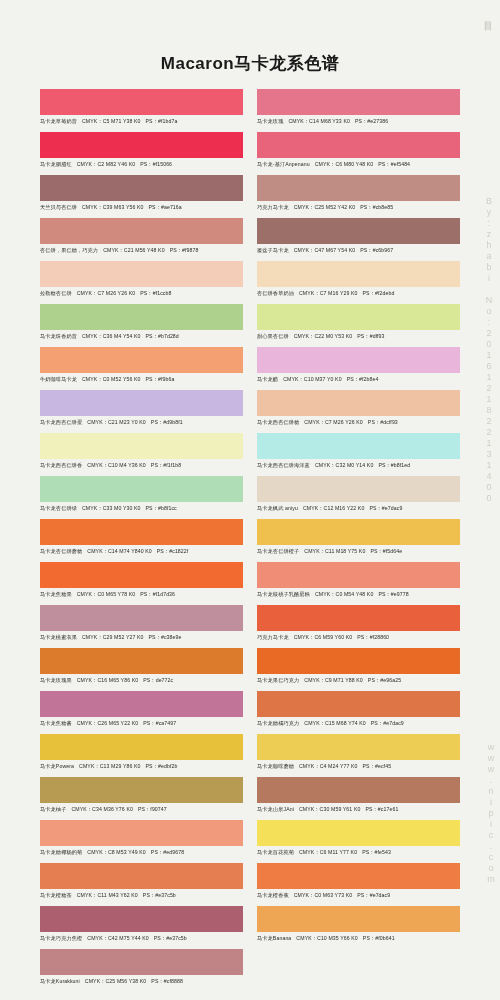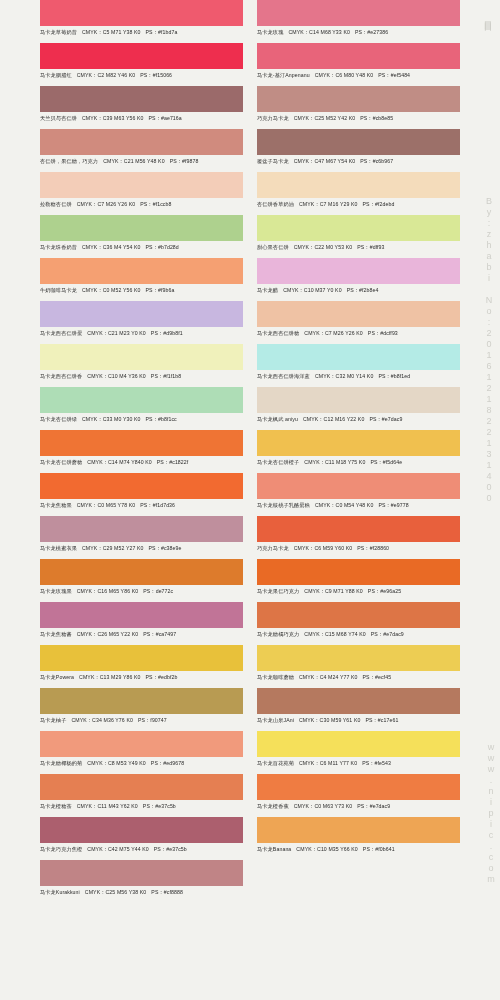--- a/index.html
+++ b/index.html
@@ -61,20 +61,21 @@
     user-select:none;
   }
   .wm1{right:6px;top:14px;}
   .wm2{right:6px;top:196px;}
   .wm3{right:4px;top:742px;}
 </style>
 </head>
 <body>
 
 <div id="page">
+  <div class="title">Macaron马卡龙系色谱</div>
   <div class="grid">
       <div class="cell">
         <div class="swatch" style="background: rgb(239, 90, 110);"></div>
         <div class="meta"><span class="nm">马卡龙草莓奶昔</span><span class="cm">CMYK：C5 M71 Y38 K0</span><span class="ps">PS：#f1bd7a</span></div>
       </div>
       <div class="cell">
         <div class="swatch" style="background: rgb(228, 117, 139);"></div>
         <div class="meta"><span class="nm">马卡龙玫瑰</span><span class="cm">CMYK：C14 M68 Y33 K0</span><span class="ps">PS：#e27386</span></div>
       </div>
       <div class="cell">

